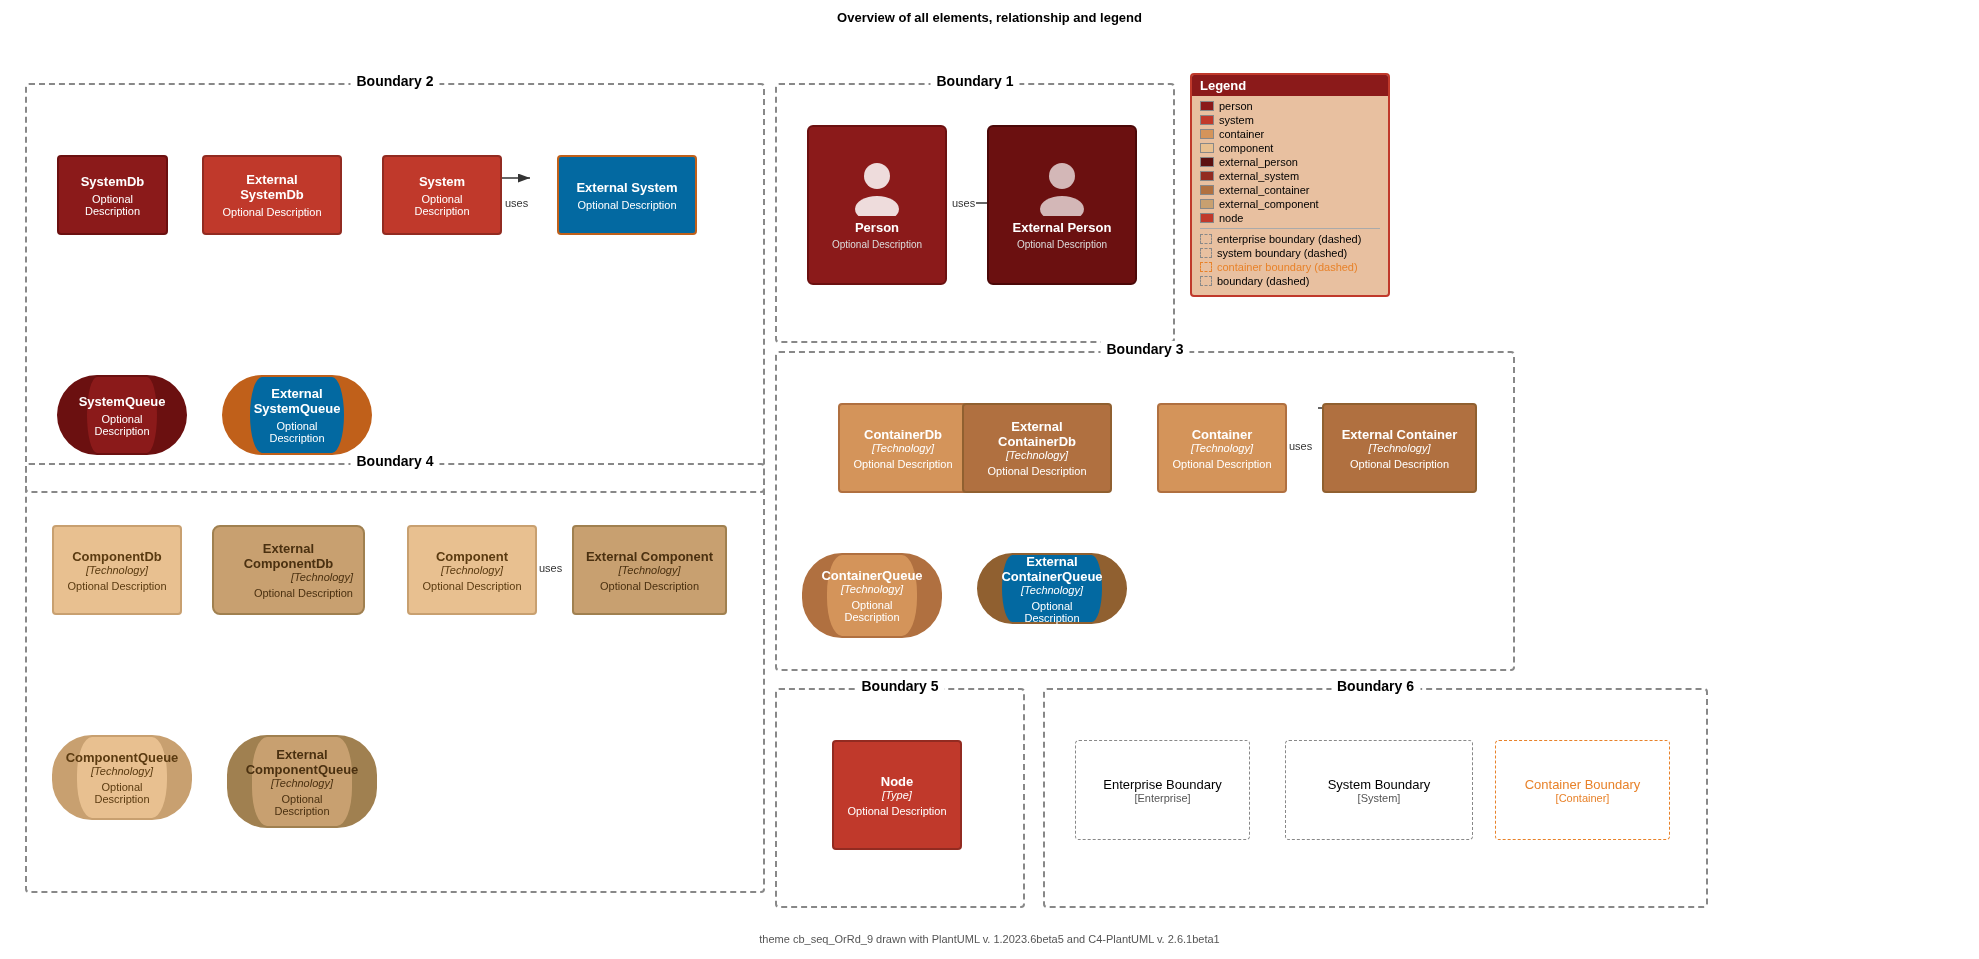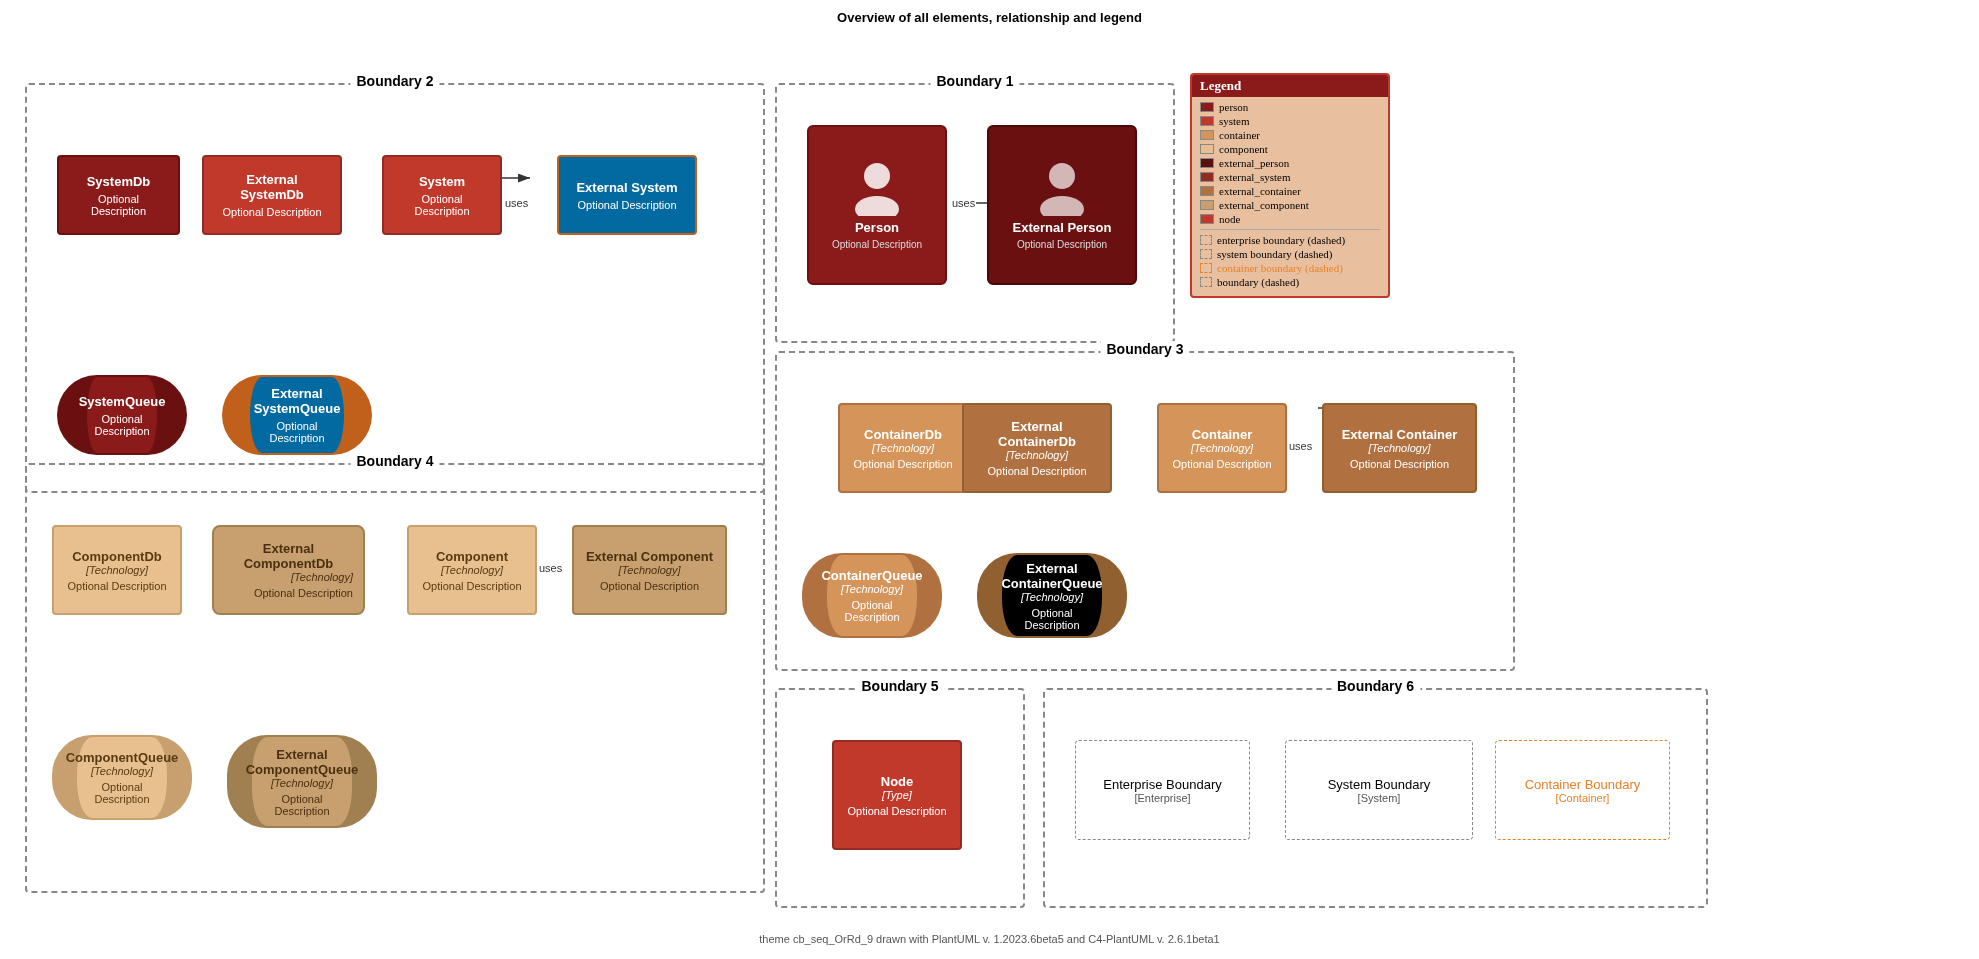--- a/index.html
+++ b/index.html
@@ -99,21 +99,20 @@
       pointer-events: none;
     }
 
     
     .legend {
       position: absolute;
       border: 2px solid #C0392B;
       background: #E8C0A0;
       border-radius: 4px;
       padding: 6px 8px;
-      font-family: Liberation Serif, serif;
     }
     .legend-title {
       font-weight: bold;
       font-size: 13px;
       background: #8B1A1A;
       color: #fff;
       margin: -6px -8px 4px -8px;
       padding: 3px 8px;
       border-radius: 2px 2px 0 0;
     }
@@ -203,21 +202,21 @@
     <line x1="976" y1="170" x2="1010" y2="170" stroke="#333" stroke-width="1.5" marker-end="url(#arrowhead)"></line>
 
     <line x1="1318" y1="375" x2="1365" y2="375" stroke="#333" stroke-width="1.5" marker-end="url(#arrowhead)"></line>
 
     <line x1="468" y1="540" x2="530" y2="540" stroke="#333" stroke-width="1.5" marker-end="url(#arrowhead)"></line>
   </svg>
 
   <div class="boundary" style="left:25px; top:50px; width:740px; height:410px;">
     <div class="boundary-title">Boundary 2</div>
 
-    <div class="element-card card-dark-red" style="left:30px; top:70px; width:123px; height:80px; border-radius:4px;">
+    <div class="element-card card-dark-red" style="left:30px; top:70px; width:111px; height:80px; border-radius:4px;">
 
       <div class="card-title">SystemDb</div>
       <div class="card-desc">Optional Description</div>
     </div>
 
     <div class="element-card card-red" style="left:175px; top:70px; width:140px; height:80px; border-radius:4px;">
       <div class="card-title">External SystemDb</div>
       <div class="card-desc">Optional Description</div>
     </div>
 
@@ -355,21 +354,21 @@
       <div class="card-tech">[Technology]</div>
       <div class="card-desc">Optional Description</div>
     </div>
 
     <div class="element-card card-tan" style="left:25px; top:200px; width:140px; height:85px; border-radius:40px; border-left:25px solid #B07040; border-right:25px solid #B07040;">
       <div class="card-title">ContainerQueue</div>
       <div class="card-tech">[Technology]</div>
       <div class="card-desc">Optional Description</div>
     </div>
 
-    <div class="element-card" style="left:200px; top:200px; width:150px; height:85px; border-radius:40px; background:#000000; border-left:25px solid #906030; border-right:25px solid #906030; border-top:2px solid #906030; border-bottom:2px solid #906030;text-align:center;">
+    <div class="element-card" style="left:200px; top:200px; width:150px; height:71px; border-radius:40px; background:#0369a1; border-left:25px solid #906030; border-right:25px solid #906030; border-top:2px solid #906030; border-bottom:2px solid #906030;text-align:center;">
       <div class="card-title">External ContainerQueue</div>
       <div class="card-tech">[Technology]</div>
       <div class="card-desc">Optional Description</div>
     </div>
   </div>
 
   <div class="boundary" style="left:25px; top:430px; width:740px; height:430px;">
     <div class="boundary-title">Boundary 4</div>
 
     <div class="element-card card-light-tan" style="left:25px; top:60px; width:130px; height:90px; border-radius:4px;">

